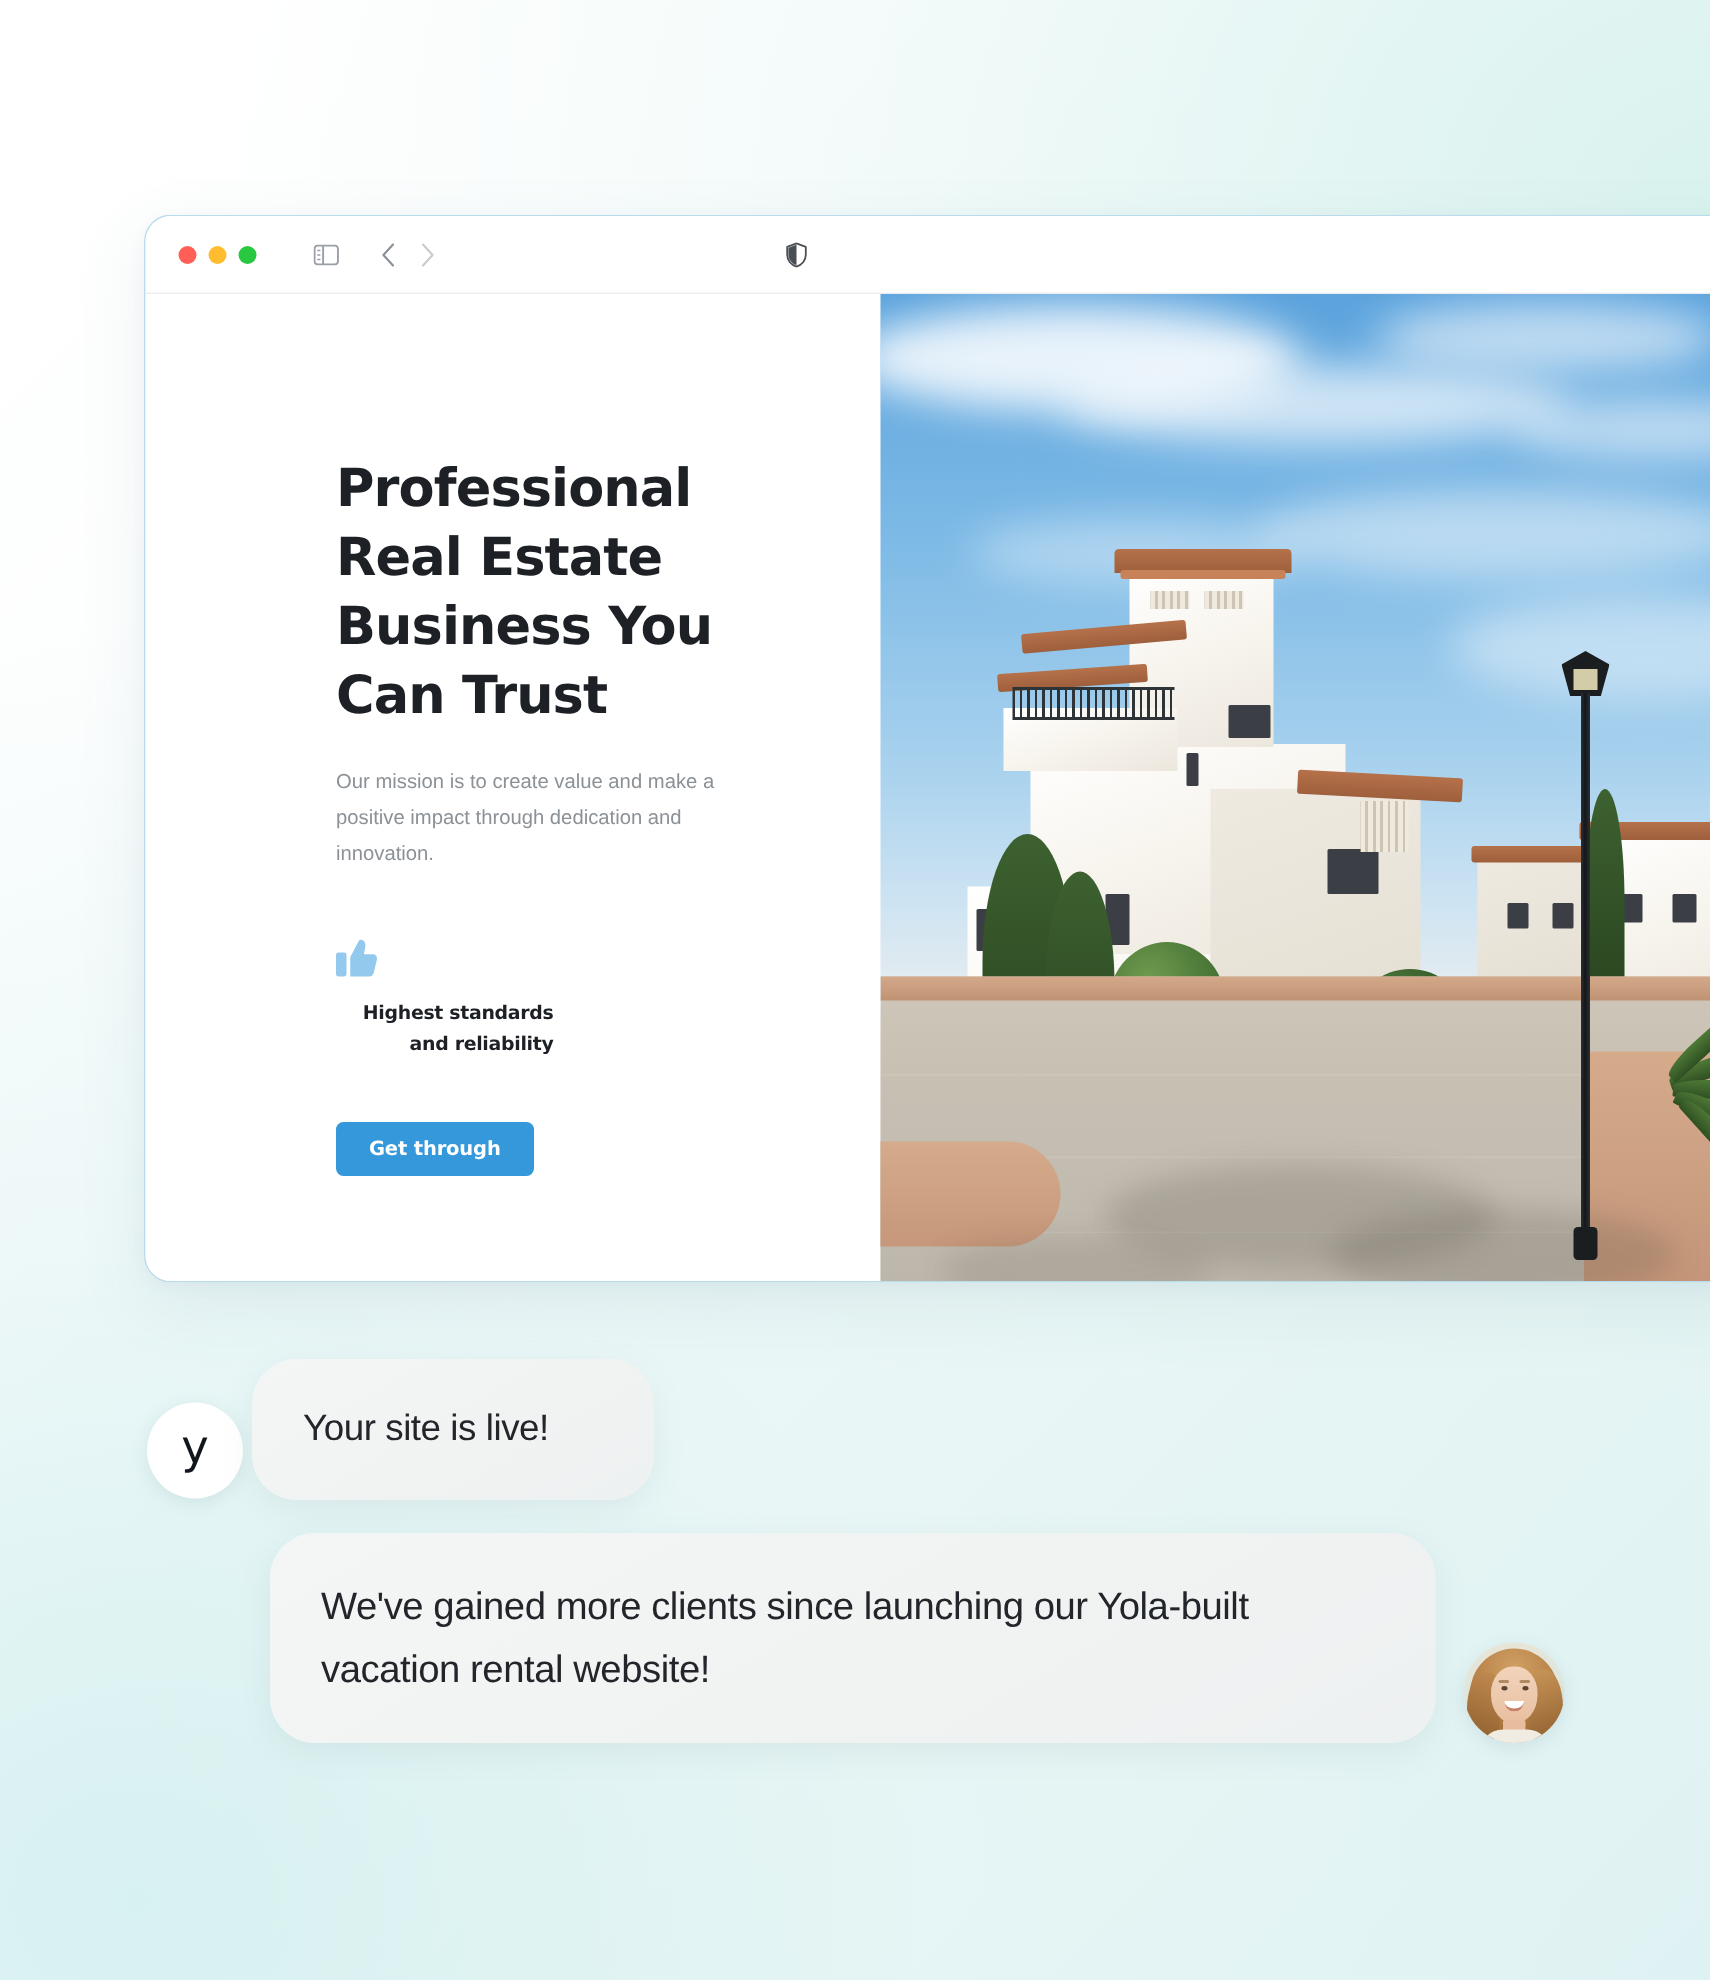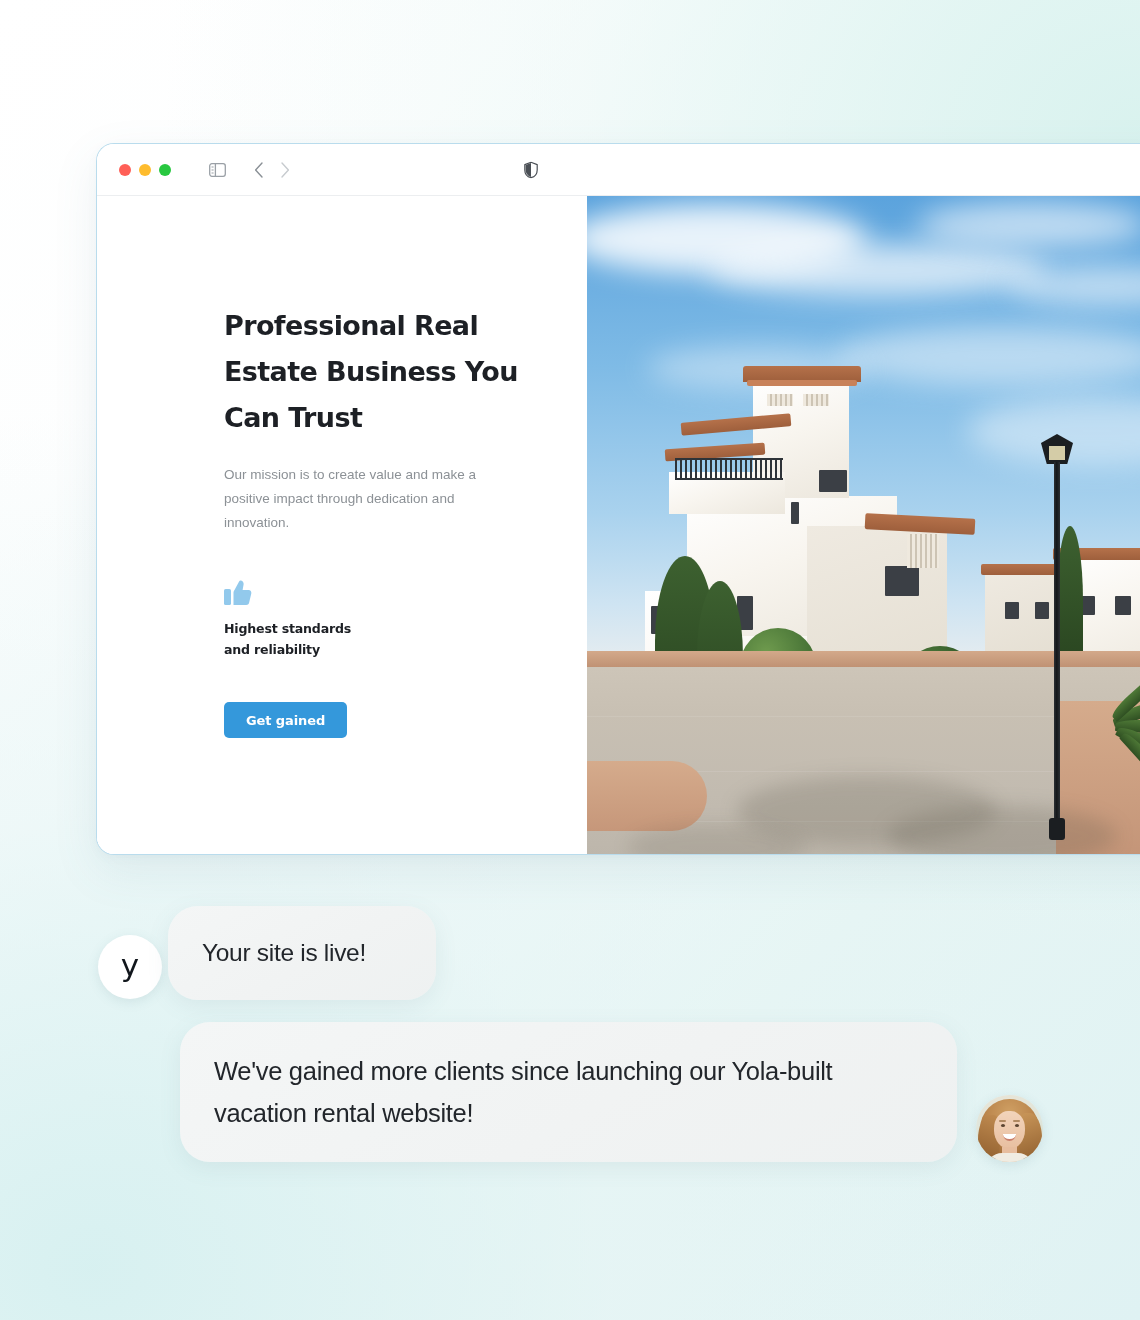--- a/index.html
+++ b/index.html
@@ -121,21 +121,21 @@
   
   #hero-copy {
     width: 490px;
     flex: 0 0 490px;
     padding: 107px 0 0 127px;
     background: #ffffff;
   }
 
   #hero-headline {
     font-family: "DejaVu Sans", sans-serif;
-    font-size: 27px;
+    font-size: 35px;
     line-height: 46px;
     font-weight: bold;
     color: #1d2025;
     letter-spacing: -0.6px;
     width: 320px;
     margin-bottom: 22px;
   }
 
   #hero-subtext {
     font-size: 13.5px;
@@ -143,21 +143,21 @@
     color: #8c9196;
     width: 285px;
     margin-bottom: 37px;
   }
 
   #hero-features {
     display: flex;
     gap: 60px;
     margin-bottom: 42px;
   }
-  .feature { width: 145px; }
+  .feature { width: 145px; text-align: right; }
   .feature-icon { height: 34px; margin-bottom: 12px; display: flex; align-items: flex-end; }
   .feature-label {
     font-family: "DejaVu Sans", sans-serif;
     font-size: 12.6px;
     line-height: 21px;
     font-weight: bold;
     color: #1d2025;
     letter-spacing: -0.2px;
   }
 
@@ -479,21 +479,21 @@
               <svg width="29" height="28" viewBox="0 0 29 28" fill="none">
                 <rect x="0" y="11" width="7" height="16" rx="1.6" fill="#92c9ec"></rect>
                 <path d="M9.5 27H22.2C23.6 27 24.8 26 25.1 24.7L27.3 15.6C27.7 13.8 26.4 12.1 24.6 12.1H18.6L19.6 6.6C19.9 4.8 18.8 3 17 2.5C16.2 2.3 15.4 2.7 15.1 3.4L10.8 11.6C10.2 12.7 9.5 13.5 9.5 14.8V27Z" fill="#92c9ec"></path>
               </svg>
             </div>
             <div class="feature-label">Highest standards and reliability</div>
           </div>
 
         </div>
 
-        <button id="cta-button">Get gained</button>
+        <button id="cta-button">Get through</button>
       </div>
 
       <div id="hero-photo">
 
         <span class="sky-cloud cloud-a"></span>
         <span class="sky-cloud cloud-b"></span>
         <span class="sky-cloud cloud-c"></span>
         <span class="sky-cloud cloud-d"></span>
         <span class="sky-cloud cloud-e"></span>
         <span class="sky-cloud cloud-f"></span>

